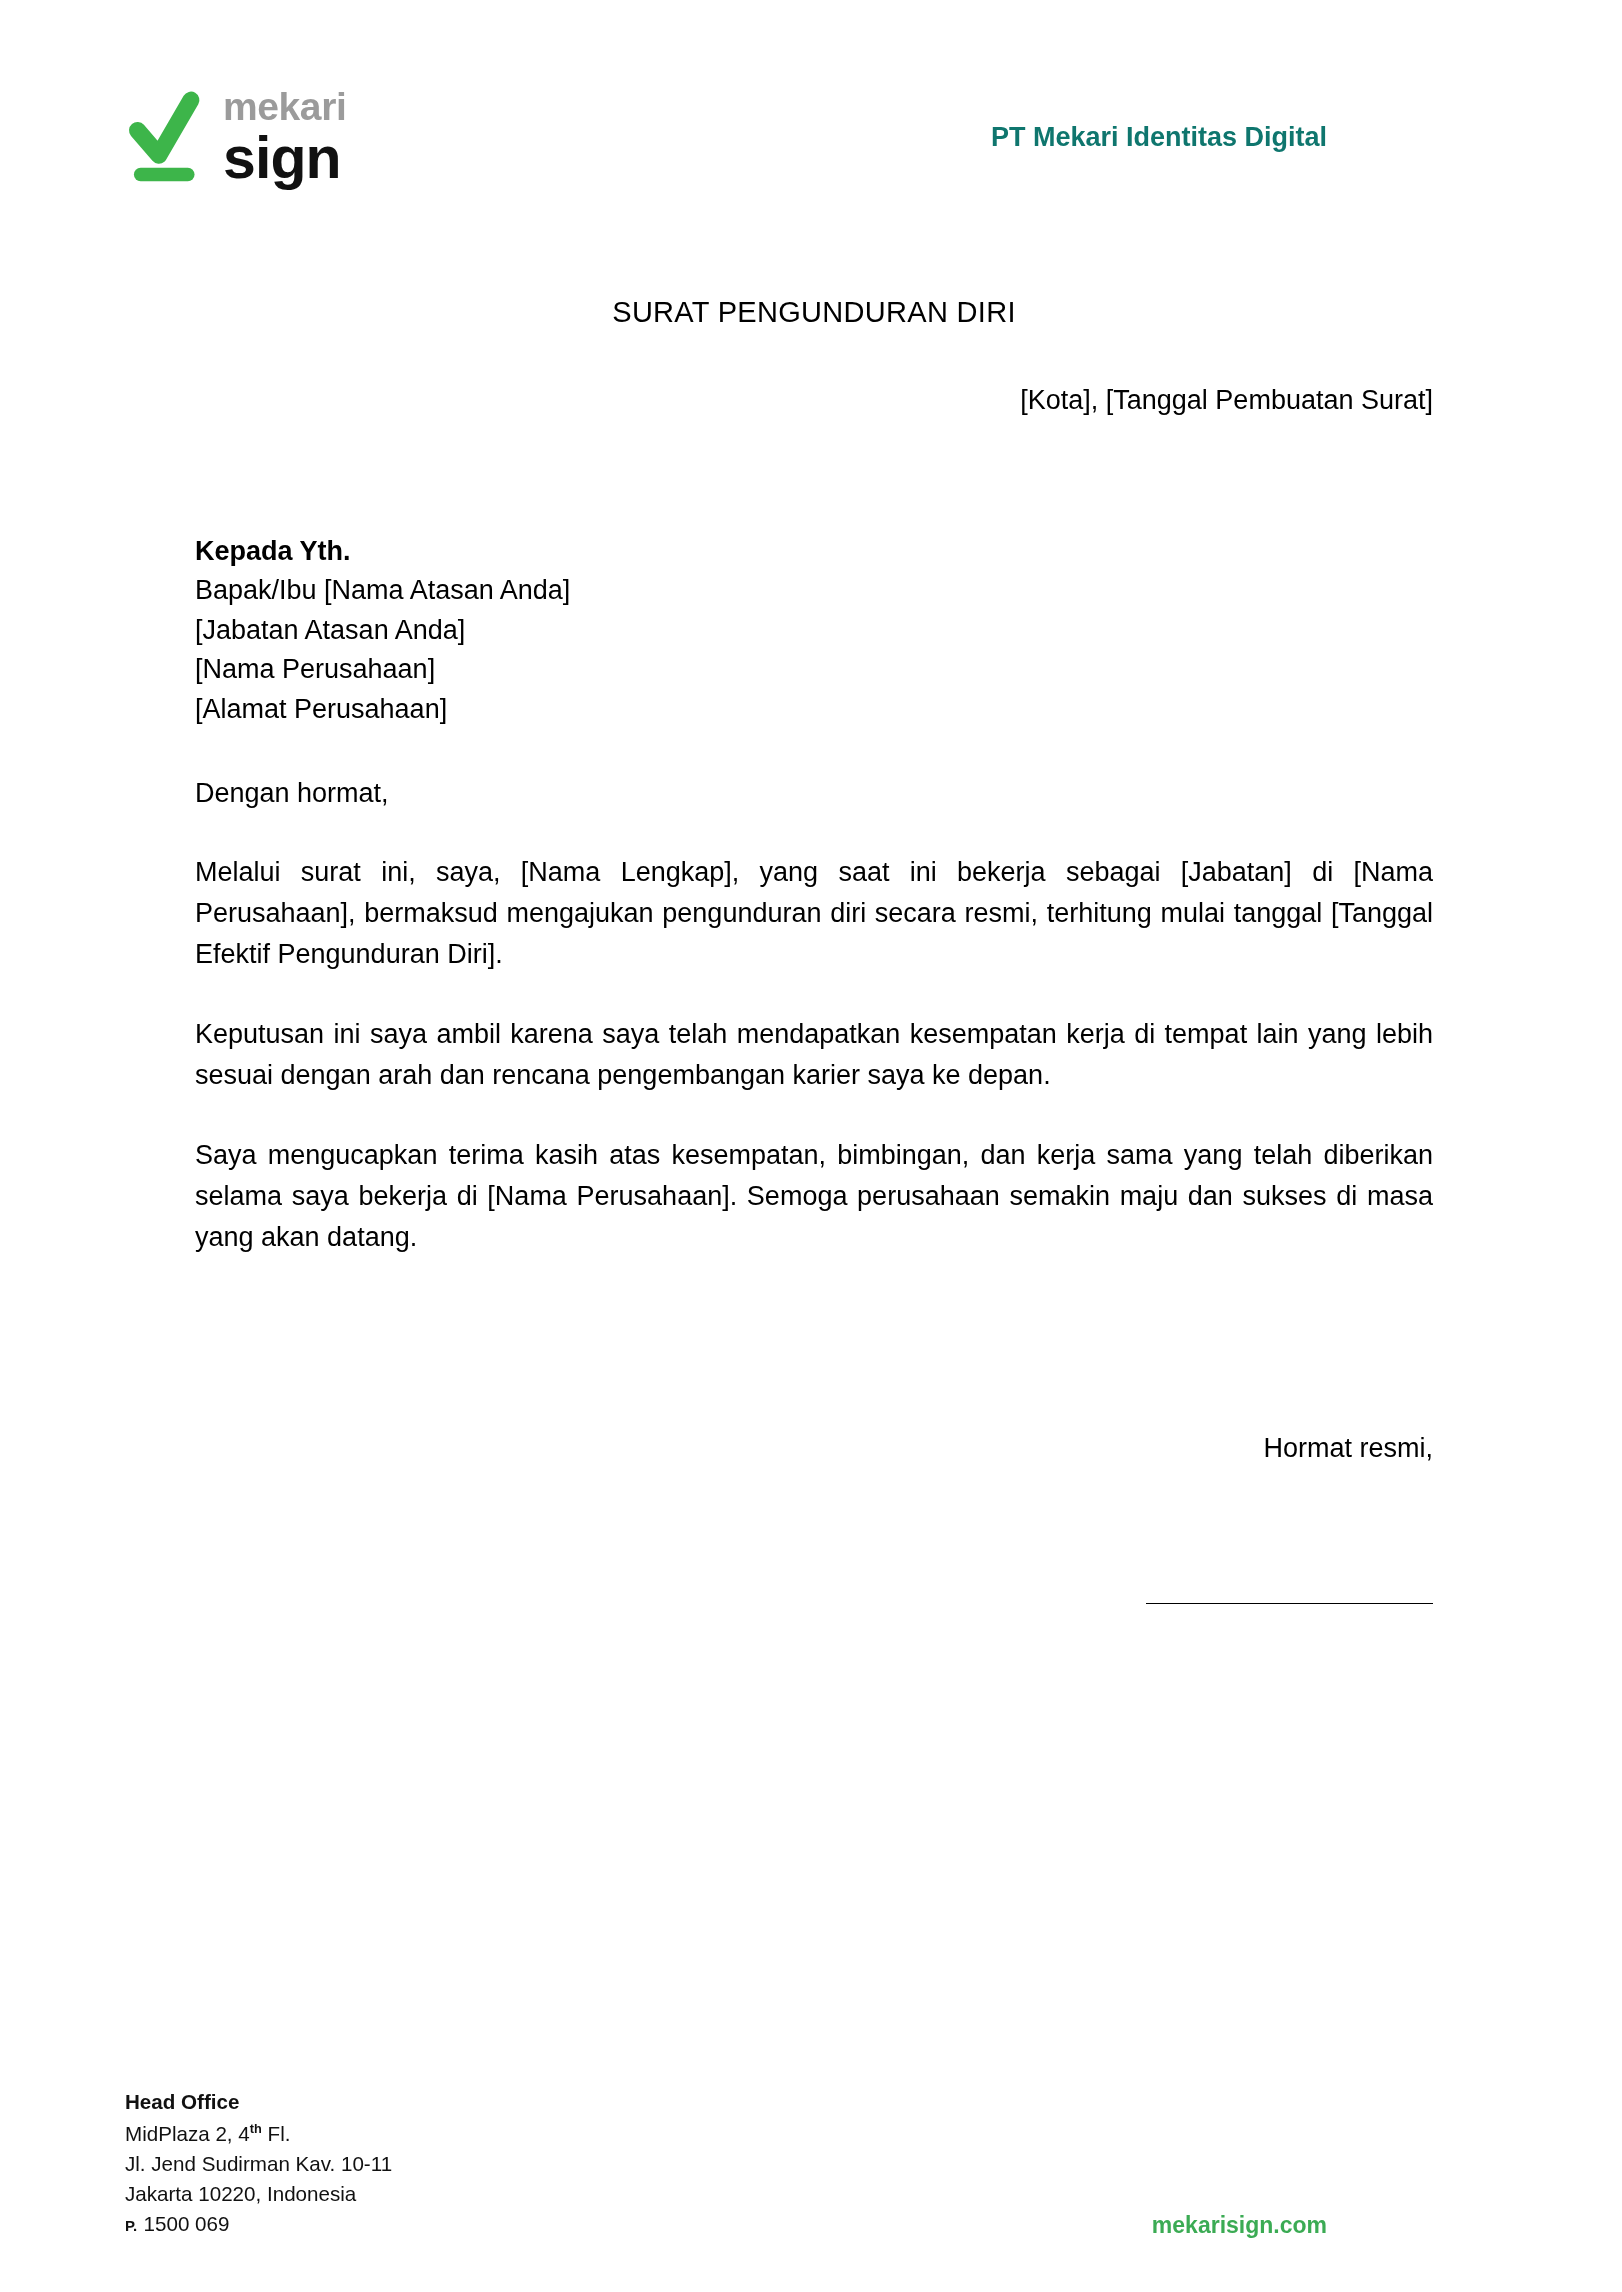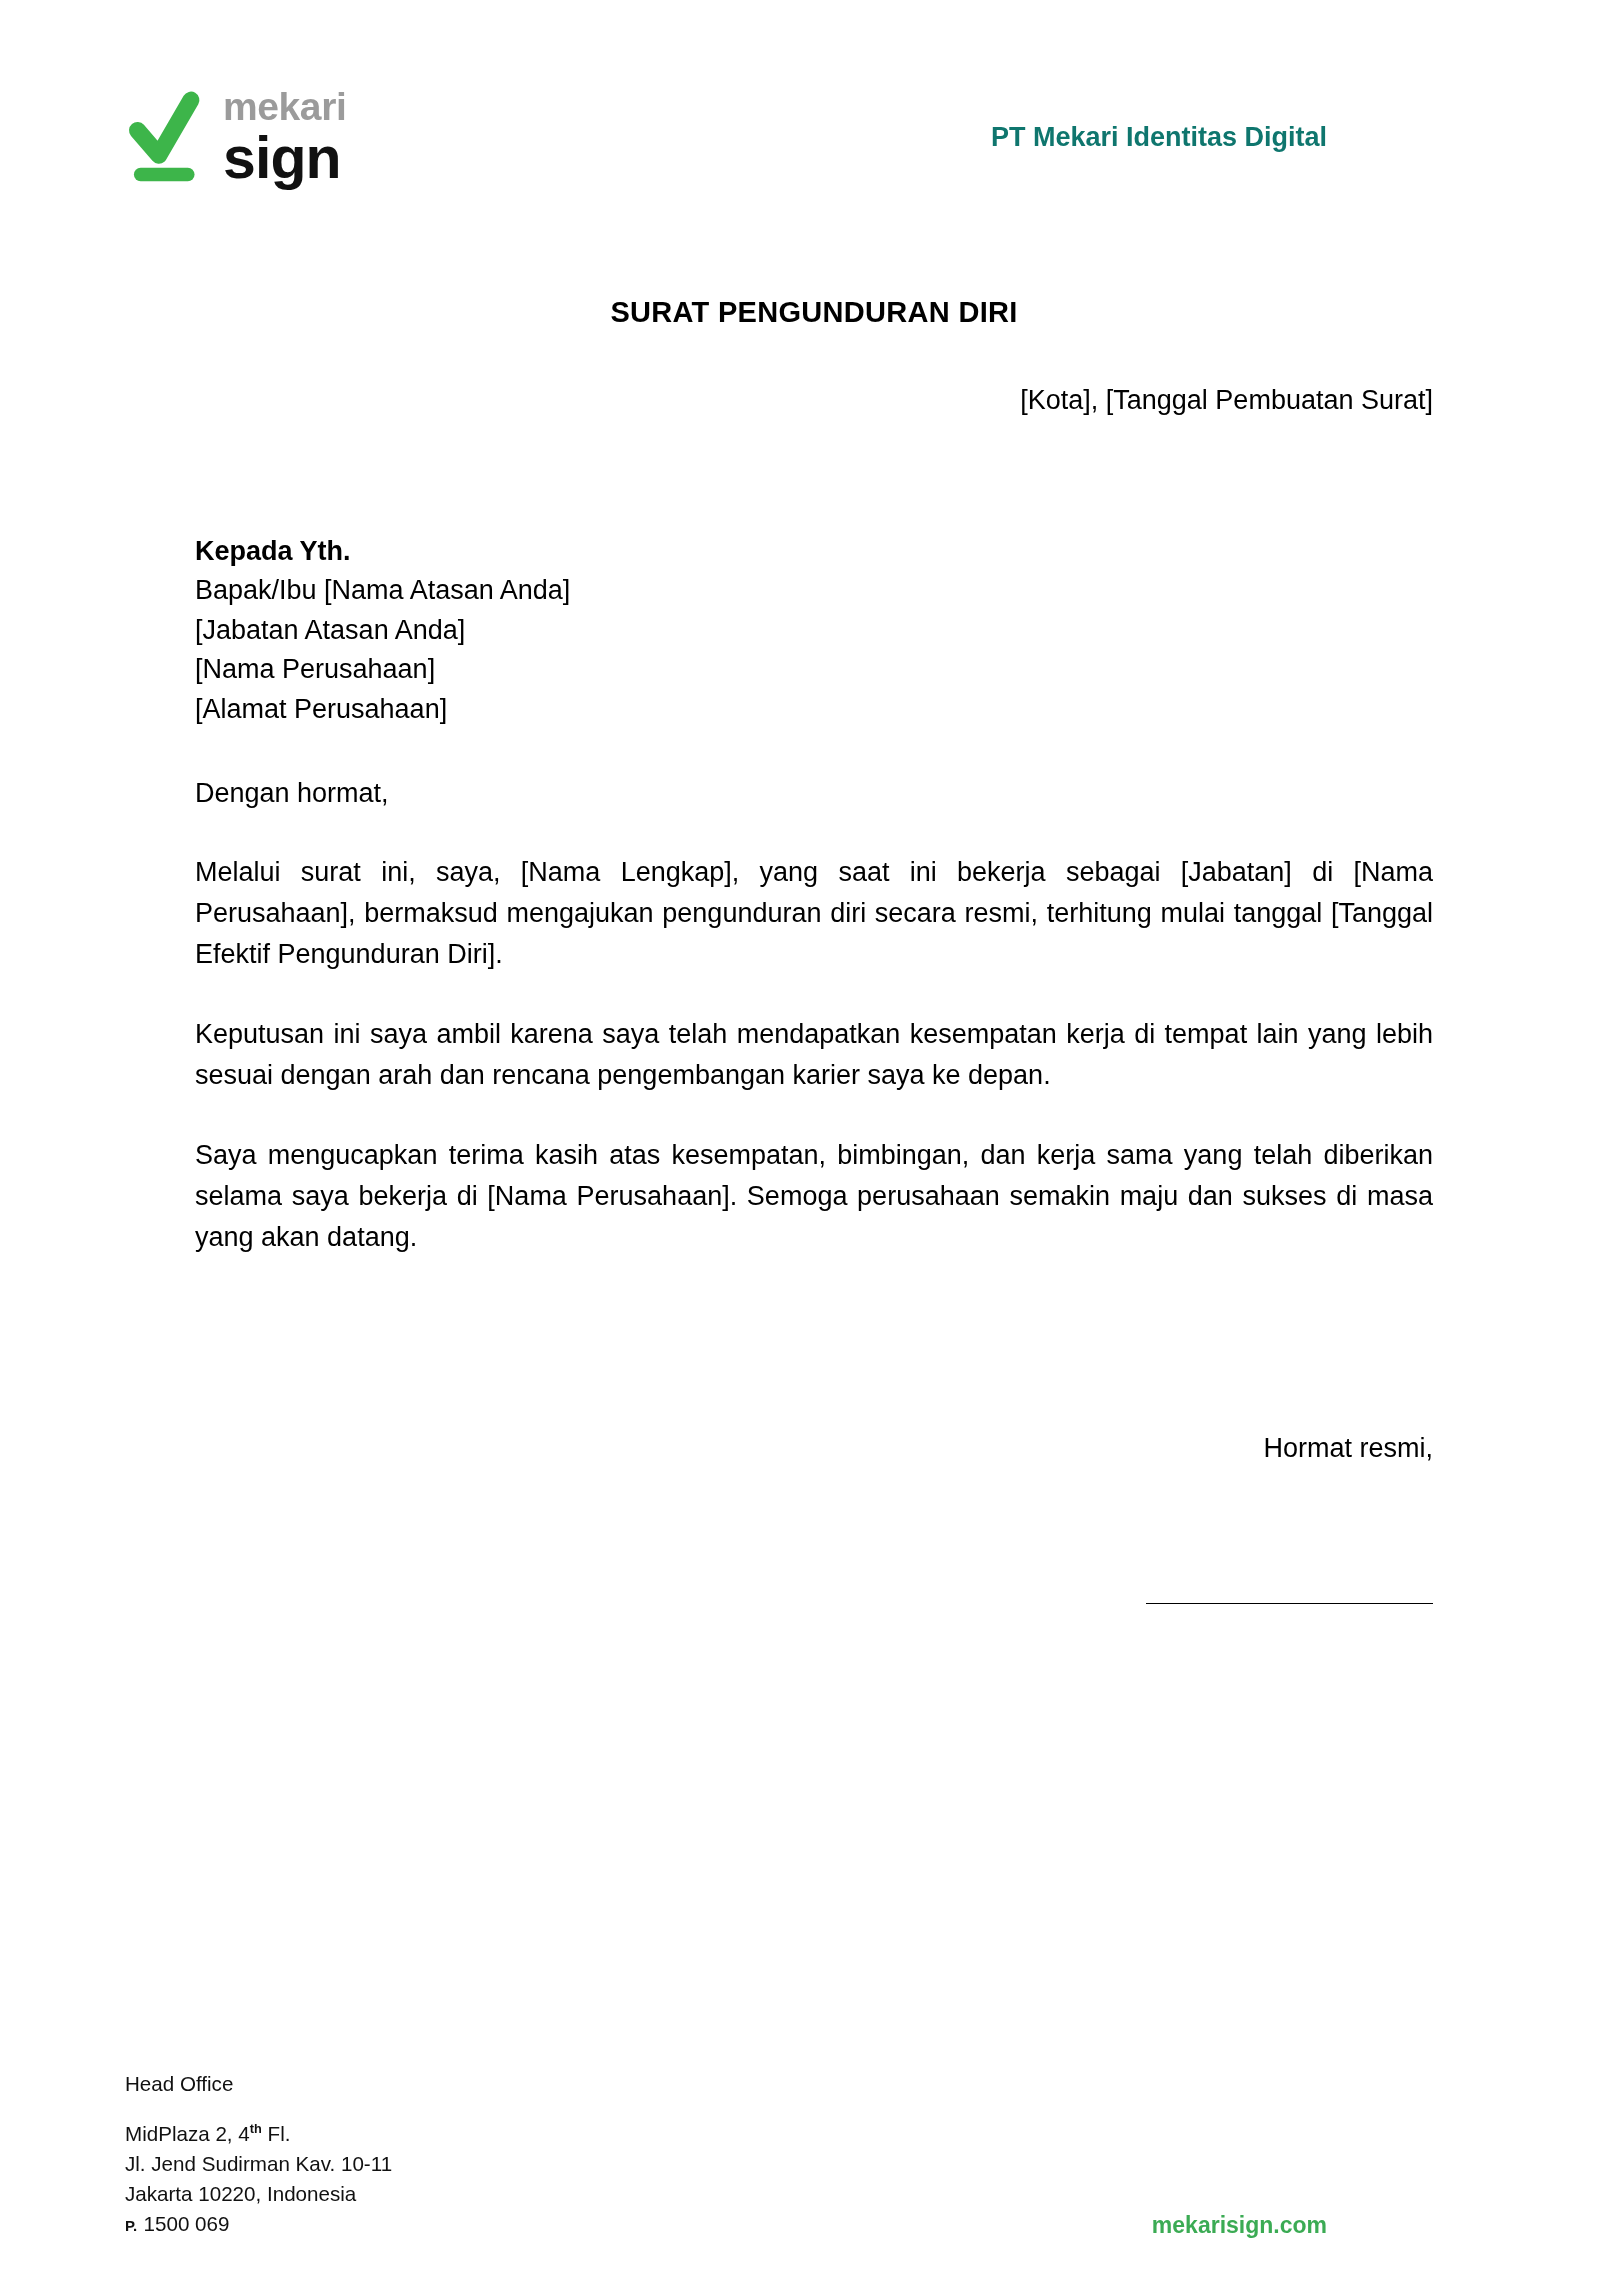--- a/index.html
+++ b/index.html
@@ -76,21 +76,21 @@
   .doc {
     position: absolute;
     top: 296px;
     left: 195px;
     width: 1238px;
   }
 
   .doc-title {
     text-align: center;
     font-size: 29px;
-    font-weight: bold;
+    font-weight: normal;
     letter-spacing: 0.3px;
     margin: 0 0 56px 0;
   }
 
   .date-line {
     text-align: right;
     font-size: 27px;
     margin: 0 0 116px 0;
   }
 
@@ -148,22 +148,22 @@
     display: flex;
     align-items: flex-end;
     justify-content: space-between;
   }
   .footer-address {
     font-size: 20.6px;
     line-height: 1.46;
     color: #111111;
   }
   .footer-office {
-    font-weight: normal;
-    margin-bottom: 20px;
+    font-weight: bold;
+    margin-bottom: 2px;
   }
   .footer-phone-label {
     font-weight: bold;
     font-size: 15px;
     vertical-align: baseline;
     margin-right: 6.3px;
   }
   .sup {
     font-size: 0.62em;
     vertical-align: super;

